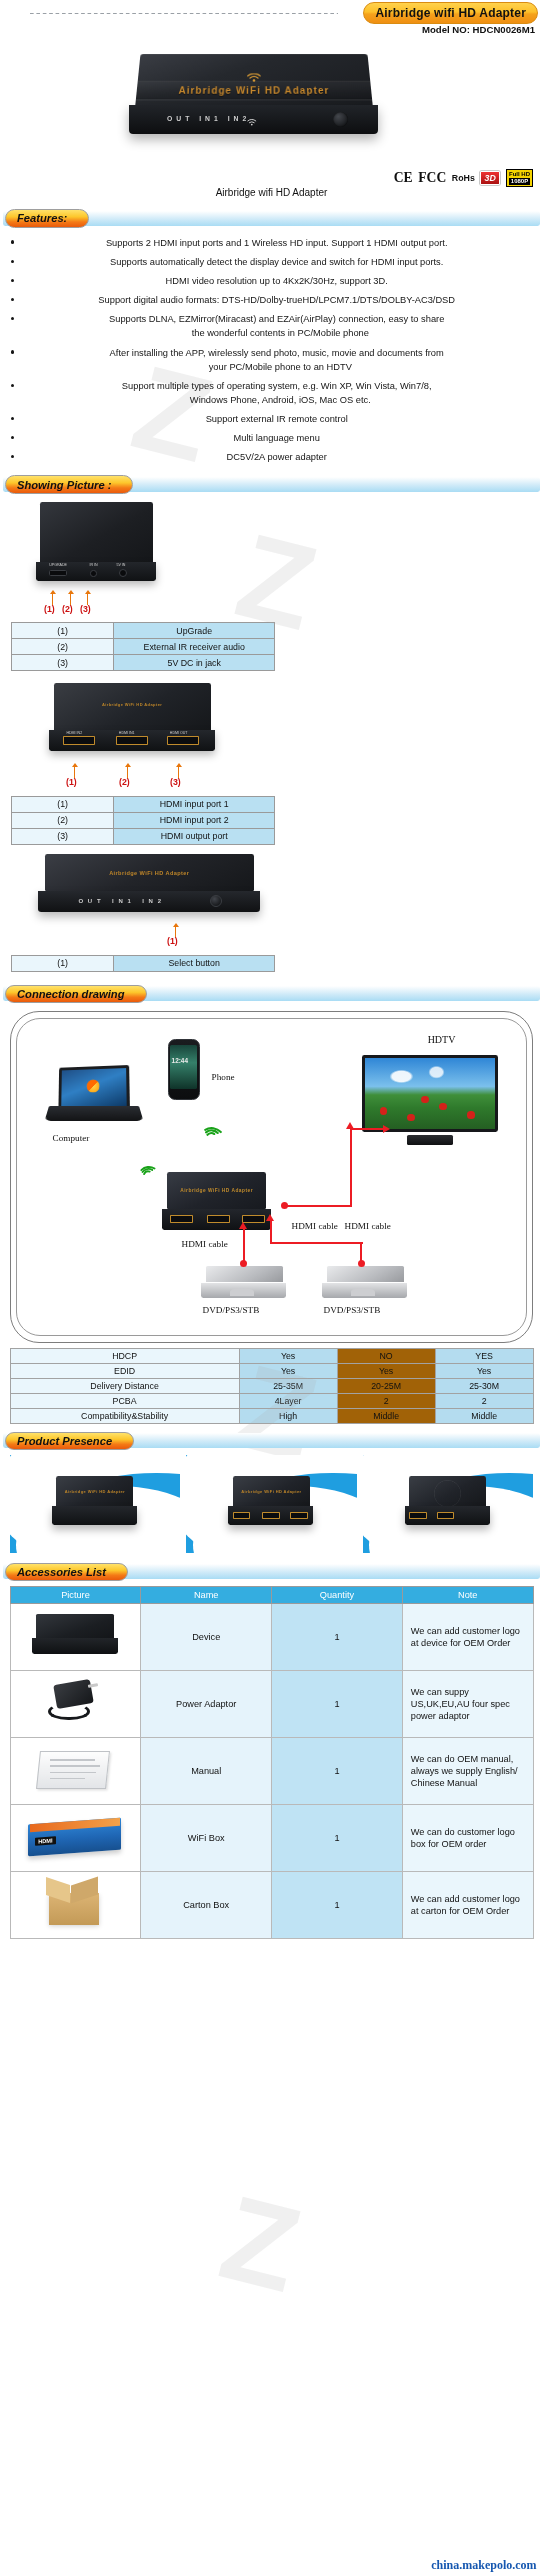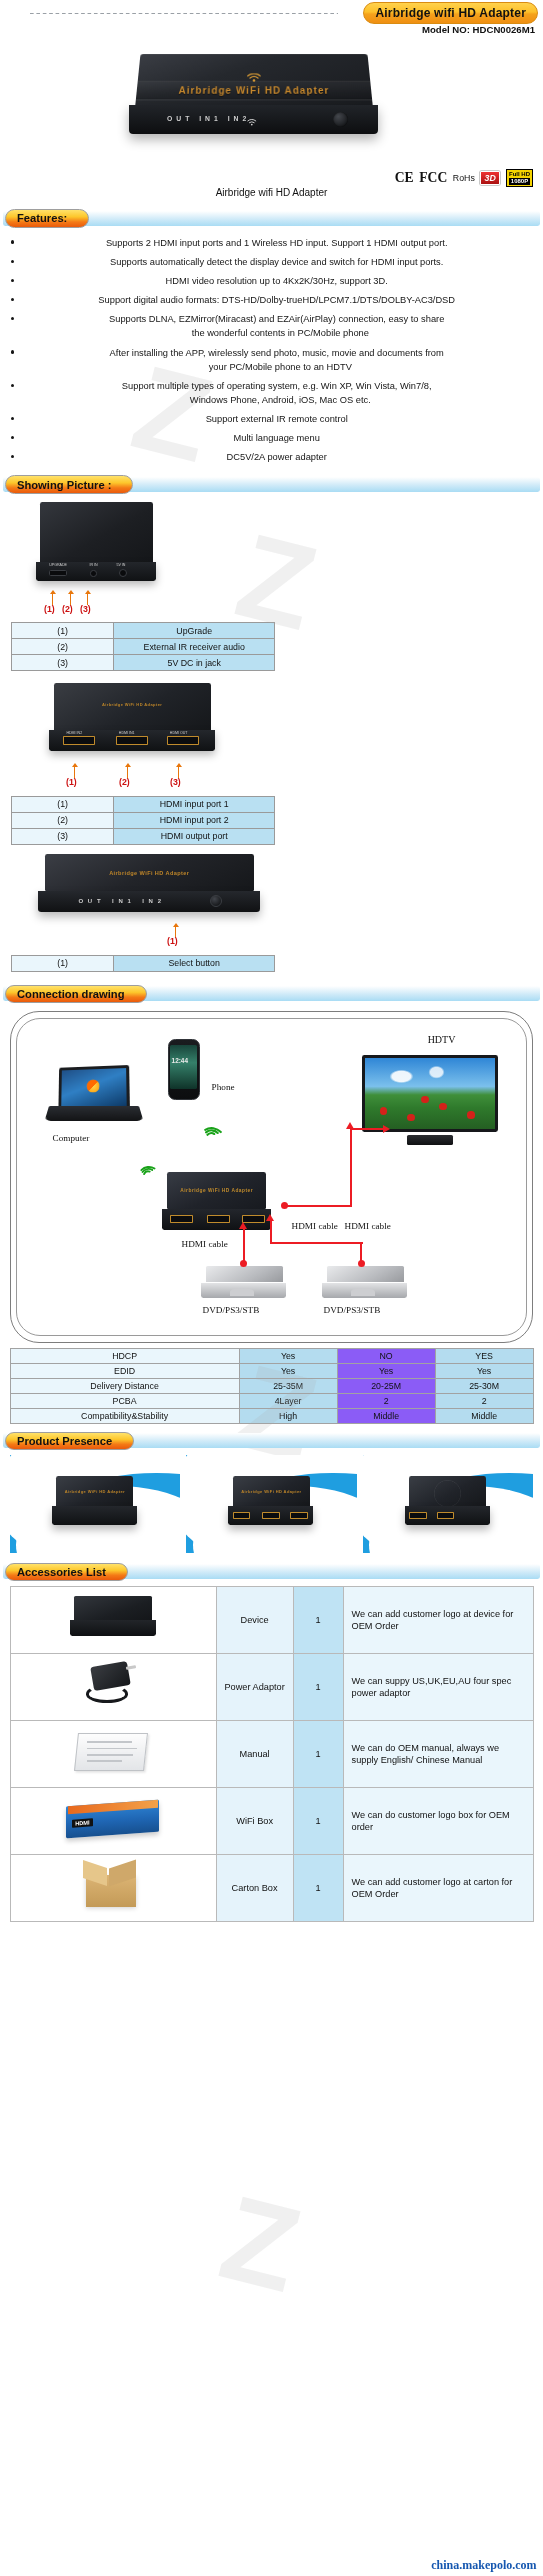--- a/index.html
+++ b/index.html
@@ -79,21 +79,21 @@
     background:radial-gradient(circle at 35% 30%,#44474d,#17191c 75%);
     box-shadow:inset 0 0 1.6px rgba(0,0,0,.9);
   }
 
   
   .cert-row {
     position:absolute; right:9.6px; top:169px;
     display:flex; align-items:center; gap:5.6px;
   }
   .cert-txt { font-size:13.6px; font-weight:bold; color:#111; font-family:"Liberation Serif", serif; }
-  .cert-rohs { font-size:8.8px; font-weight:normal; color:#111; }
+  .cert-rohs { font-size:8.8px; font-weight:bold; color:#111; }
   .badge-3d {
     background:linear-gradient(to bottom,#e33,#a11);
     color:#fff; font-size:8.8px; font-weight:bold;
     padding:0.8px 3.2px; border-radius:1.6px;
     border:1.2px solid #fff; box-shadow:0 0 0 0.8px #bbb;
     font-style:italic;
   }
   .badge-fhd {
     background:#f5d400; color:#000;
     font-size:6px; font-weight:bold; line-height:7.2px;
@@ -101,21 +101,21 @@
   }
   .badge-fhd span { display:block; }
   .badge-fhd .p2 { background:#000; color:#fff; }
 
   .hero-caption {
     text-align:center; font-size:10px; color:#111; margin-top:21px;
   }
 
   
   .section-bar {
-    position:relative; height:18.4px; margin:11.2px 3.2px 0 3.2px;
+    position:relative; height:18.4px; margin:11.2px 3.2px 0 3.2px;font-style:italic;
   }
   .section-bar .bar-bg {
     position:absolute; left:0; right:0; top:1.6px; height:15px;
     background:linear-gradient(to bottom,#ffffff 0%,#cfeaf8 55%,#a9dcf4 100%);
     border-radius:2.4px;
   }
   .section-bar .pill {
     position:absolute; left:1.6px; top:0; height:18.4px;
     display:flex; align-items:center;
     padding:0 21px 0 11.2px;
@@ -330,21 +330,21 @@
   .cmp-table {
     border-collapse:collapse; width:524px; margin:4.8px 9.6px 0 9.6px;
     table-layout:fixed; border:0.8px solid #8a8a8a;
   }
   .cmp-table td {
     height:15px; font-size:8.8px; text-align:center; color:#111;
     border:0.8px solid #a2a2a2;
   }
   .cmp-table td.c0 { width:229px; background:#eaf6fc; }
   .cmp-table td.c1 { background:#b4dcef; }
-  .cmp-table td.c2 { background:#8b5cf6; }
+  .cmp-table td.c2 { background:#a16207; }
   .cmp-table td.c3 { background:#b4dcef; }
 
   
   .presence-row {
     display:flex; gap:5.6px; margin:4.8px 9.6px 0 9.6px;
   }
   .presence-cell {
     position:relative; width:171px; height:98px; overflow:hidden;
     background:#ffffff;
   }
@@ -665,21 +665,21 @@
     </div>
     <div class="base"></div>
   </div>
   <div class="lbl" style="left:42px;top:121px;">Computer</div>
 
   <div class="phone">
     <div class="ph-body"></div>
     <div class="ph-screen"></div>
     <div class="ph-time">12:44</div>
   </div>
-  <div class="lbl" style="left:201px;top:70px;">Phone</div>
+  <div class="lbl" style="left:201px;top:60px;">Phone</div>
 
   <div class="wifi-wave" style="left:192px;top:113px;transform:rotate(45deg);">
     <svg width="19" height="14.4" viewBox="0 0 24 18" aria-hidden="true">
       <path d="M2 14A16 16 0 0 1 18 2" fill="none" stroke="#1aa21a" stroke-width="2.6" stroke-linecap="round"></path>
       <path d="M5 15.5A11 11 0 0 1 16 5.5" fill="none" stroke="#1aa21a" stroke-width="2.6" stroke-linecap="round"></path>
       <path d="M8.5 17A7 7 0 0 1 14 9.5" fill="none" stroke="#1aa21a" stroke-width="2.6" stroke-linecap="round"></path>
     </svg>
   </div>
   <div class="wifi-wave" style="left:129px;top:152px;transform:rotate(30deg);">
     <svg width="16" height="12.8" viewBox="0 0 24 18" aria-hidden="true">
@@ -829,20 +829,26 @@
   </div>
 </div>
 
 <div class="section-bar" style="margin-top:9.6px;">
   <div class="bar-bg"></div>
   <div class="pill">Accessories List</div>
 </div>
 
 <table class="acc-table">
   <tbody>
+      <tr>
+    <th>Picture</th>
+    <th>Name</th>
+    <th>Quantity</th>
+    <th>Note</th>
+  </tr>
 
   <tr>
     <td class="pic">
       <span class="thumb-dev">
         <span class="tt"></span>
         <span class="tf"></span>
       </span>
     </td>
     <td class="nm">Device</td>
     <td class="qty">1</td>

